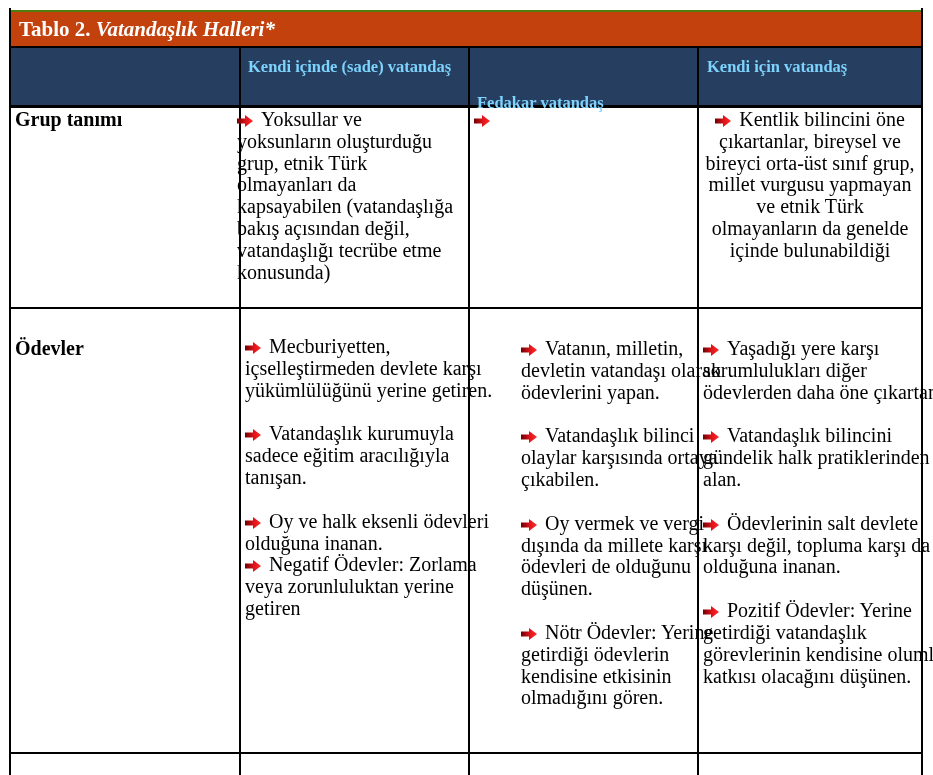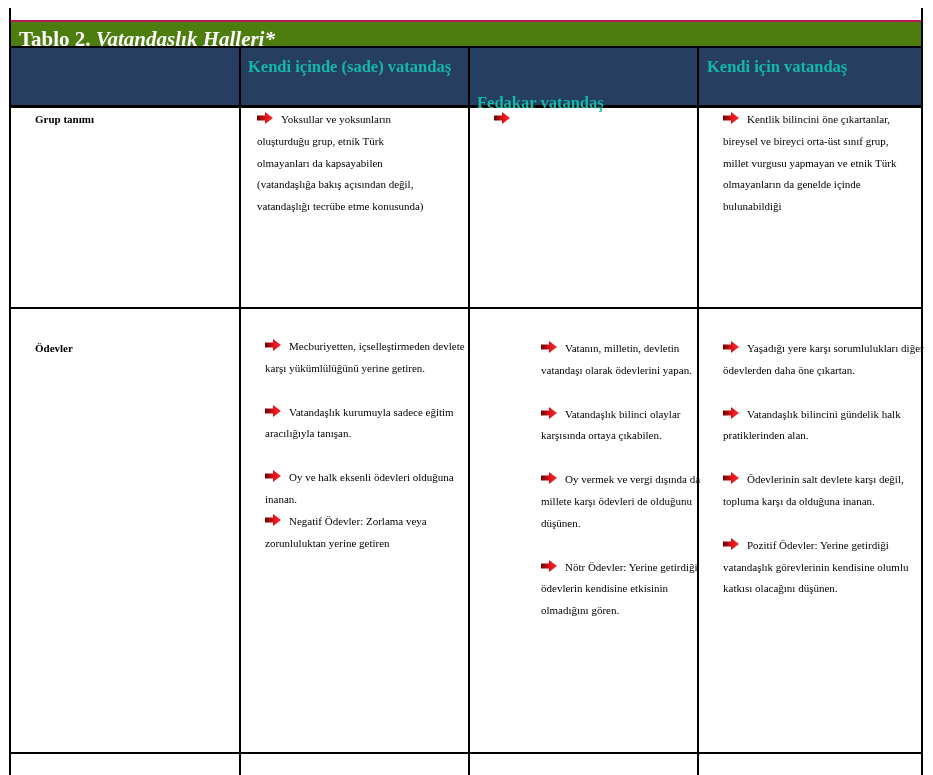--- a/index.html
+++ b/index.html
@@ -1,30 +1,30 @@
 <!DOCTYPE html>
 <html><head>
 <meta charset="utf-8">
 <style>
   html, body { margin:0; padding:0; background:#ffffff; }
   body { width:933px; height:775px; overflow:hidden; position:relative;
          font-family:"Liberation Serif", "DejaVu Serif", serif; color:#000; }
   .table-wrap { position:absolute; left:9px; top:8px; width:914px; height:780px;
                 border-left:2px solid #000; border-right:2px solid #000; box-sizing:border-box; }
-  .title-bar { position:absolute; left:0; top:12px; width:100%; height:38px;
-               background:#4d7c0f; border-top:2px solid #be185d; box-sizing:border-box; }
+  .title-bar { position:absolute; left:0; top:2px; width:100%; height:38px;
+               background:#c2410c; border-top:2px solid #4d7c0f; box-sizing:border-box; }
   .title-text { position:absolute; left:8px; top:5px; font-size:21px; font-weight:bold; color:#ffffff; }
   .title-text i { font-style:italic; }
   .header-row { position:absolute; left:0; top:38px; width:100%; height:62px;
                 background:#263f60; border-top:2px solid #000; border-bottom:3px solid #000; box-sizing:border-box; }
   .hcell { position:absolute; top:0; height:100%; box-sizing:border-box; padding:8px 8px;
-           color:#14b8a6; font-weight:bold; font-size:16.5px; line-height:21px; }
+           color:#7dd3fc; font-weight:bold; font-size:16.5px; line-height:21px; }
   .vline { position:absolute; top:38px; bottom:0; width:2px; background:#000; }
   .hline { position:absolute; left:0; width:100%; height:2px; background:#000; }
-  .cell { position:absolute; box-sizing:border-box; padding:0 24px; font-size:11px; line-height:21.8px; }
+  .cell { position:absolute; box-sizing:border-box; padding:0 4px; font-size:20px; line-height:21.8px; }
   .rowlabel { font-weight:bold; }
   .item { margin:0 0 22px 0; }
   .item.tight { margin-bottom:0; }
   .arrow { display:inline-block; width:16px; height:12px; vertical-align:-1px; margin-right:8px; }
 </style>
 </head>
 <body>
 
 <svg width="0" height="0" style="position:absolute">
   <defs>
@@ -63,21 +63,21 @@
   <div class="cell" style="left:222px;top:101px;width:227px;">
     <div class="item"><svg class="arrow">
           <use href="#arrow-sym"></use>
         </svg><span>Yoksullar ve yoksunların oluşturduğu grup, etnik Türk olmayanları da kapsayabilen (vatandaşlığa bakış açısından değil, vatandaşlığı tecrübe etme konusunda)</span></div>
   </div>
   <div class="cell" style="left:459px;top:101px;width:227px;">
     <div class="item"><svg class="arrow">
           <use href="#arrow-sym"></use>
         </svg></div>
   </div>
-  <div class="cell" style="left:688px;top:101px;width:222px;">
+  <div class="cell" style="left:688px;top:101px;width:222px;text-align:center;">
     <div class="item"><svg class="arrow">
           <use href="#arrow-sym"></use>
         </svg><span>Kentlik bilincini öne çıkartanlar, bireysel ve bireyci orta-üst sınıf grup, millet vurgusu yapmayan ve etnik Türk olmayanların da genelde içinde bulunabildiği</span></div>
   </div>
 
   <div class="cell rowlabel" style="left:0;top:330px;width:228px;">Ödevler</div>
 
   <div class="cell" style="left:230px;top:328px;width:267px;">
     <div class="item"><svg class="arrow">
           <use href="#arrow-sym"></use>

